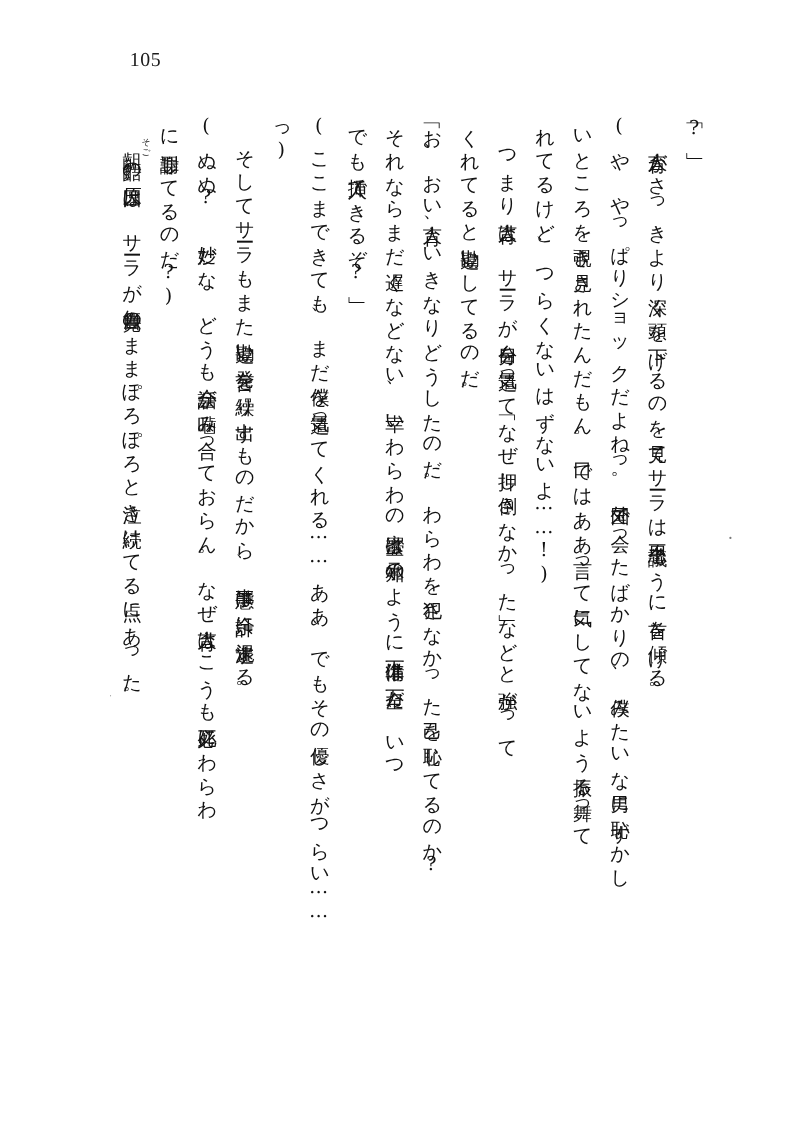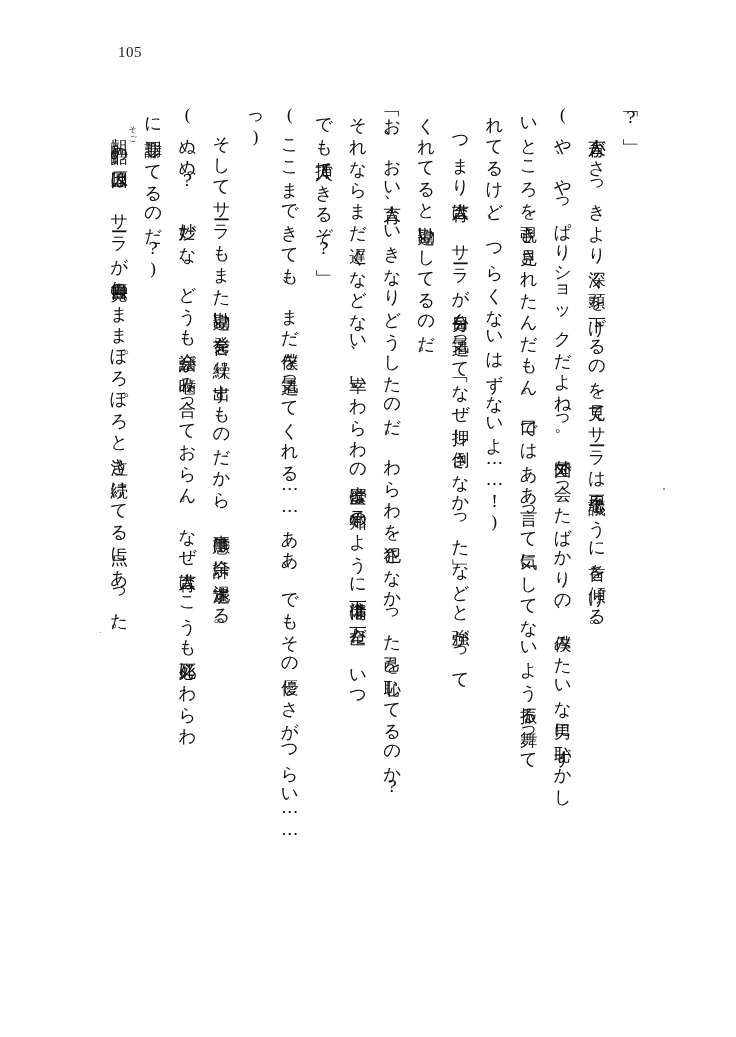--- a/index.html
+++ b/index.html
@@ -13,21 +13,21 @@
     height: 1037px;
     background: #ffffff;
     overflow: hidden;
     font-family: "DejaVu Serif", "Liberation Serif", serif;
     color: #121212;
   }
   .page-number {
     position: absolute;
     top: 44px;
     left: 118px;
-    font-size: 15px;
+    font-size: 18px;
     letter-spacing: 0.5px;
     color: #1a1a1a;
     font-family: "Liberation Serif", "DejaVu Serif", serif;
   }
   .body-text {
     position: absolute;
     top: 105px;
     left: 88px;
     width: 560px;
     height: 810px;

